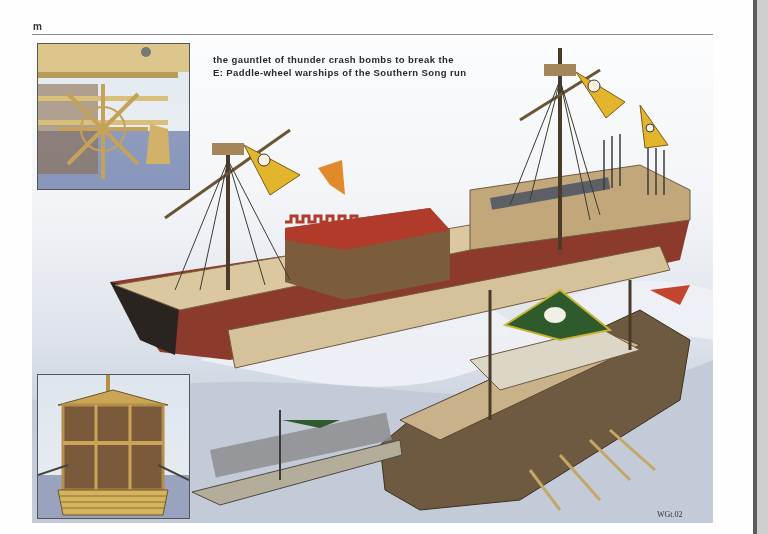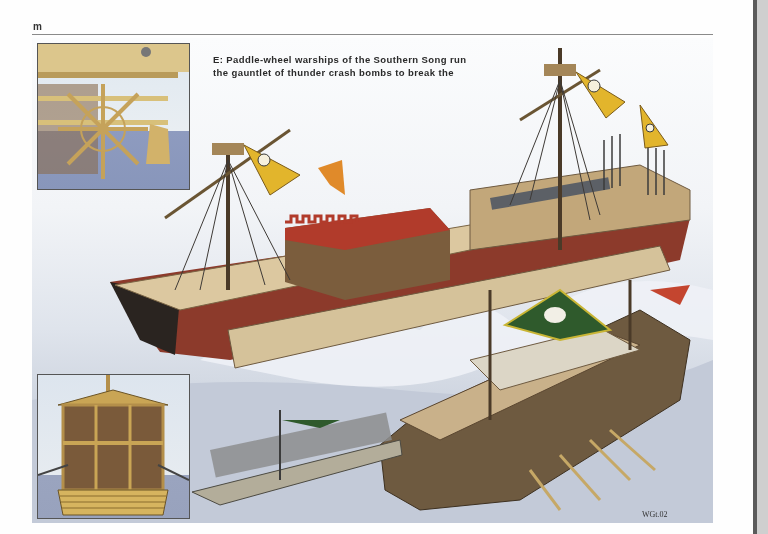--- a/index.html
+++ b/index.html
@@ -10,21 +10,21 @@
   .logo{position:absolute;left:33px;top:21px;font-size:10px;font-weight:bold;color:#333;letter-spacing:-1px;}
   .rule{position:absolute;left:32px;top:34px;width:681px;height:1px;background:#8a8a8a;}
   .plate{position:absolute;left:32px;top:38px;width:681px;height:485px;overflow:hidden;
     background:linear-gradient(180deg,#fbfcfd 0%,#f2f4f7 35%,#dfe4ec 60%,#c9d0dc 80%,#d5dae3 100%);}
   .caption{position:absolute;left:213px;top:53px;width:310px;font-size:9.5px;font-weight:bold;line-height:13px;color:#2a2a2a;letter-spacing:0.4px;}
   .caption span{display:block;white-space:nowrap;}
   svg{position:absolute;left:0;top:0;}
   .inset{position:absolute;border:1px solid #555;overflow:hidden;}
   .inset-top{left:37px;top:43px;width:151px;height:145px;background:linear-gradient(180deg,#dfe8f0 0%,#e9eef2 60%,#8e9bbf 60%,#8896bb 100%);}
   .inset-bottom{left:37px;top:374px;width:151px;height:143px;background:linear-gradient(180deg,#dde5ee 0%,#e6ebf0 70%,#9aa4bf 70%,#98a2bd 100%);}
-  .signature{position:absolute;left:642px;top:510px;font-size:8px;color:#333;font-family:"Liberation Serif",serif;}
+  .signature{position:absolute;left:657px;top:510px;font-size:8px;color:#333;font-family:"Liberation Serif",serif;}
 </style>
 </head>
 <body>
 
 <div class="page">
   <div class="logo">m</div>
   <div class="rule"></div>
 
   <div class="plate">
     <svg width="681" height="485" viewBox="32 38 681 485">
@@ -142,20 +142,20 @@
             <line x1="23" y1="127" x2="127" y2="127"></line>
             <line x1="24" y1="133" x2="126" y2="133"></line>
         </g>
         <line x1="0" y1="100" x2="30" y2="90" stroke="#444" stroke-width="2"></line>
         <line x1="120" y1="90" x2="151" y2="105" stroke="#444" stroke-width="2"></line>
       </svg>
     </div>
   </div>
 
   <div class="caption">
+    <span>the gauntlet of thunder crash bombs to break the</span>
     <span>E: Paddle-wheel warships of the Southern Song run</span>
-    <span>the gauntlet of thunder crash bombs to break the</span>
   </div>
 
   <div class="signature">WGt.02</div>
 </div>
 <div class="page-edge"></div>
 <div class="outside"></div>
 
 </body></html>

